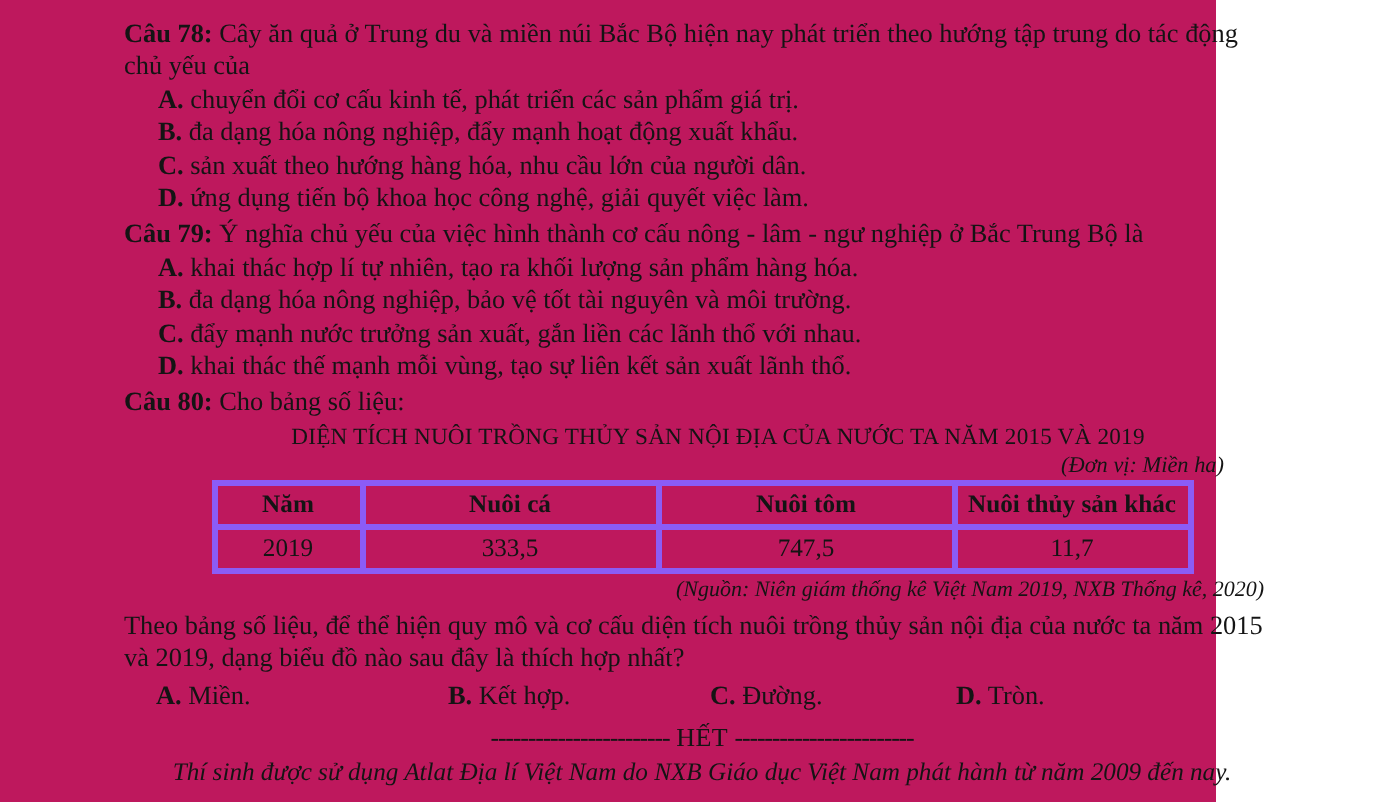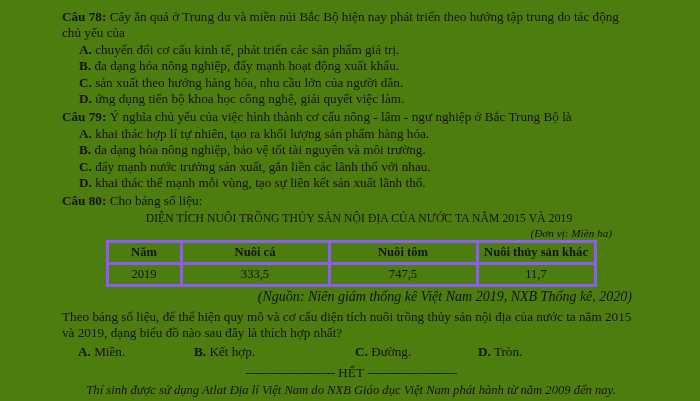--- a/index.html
+++ b/index.html
@@ -9,23 +9,23 @@
   body {
     width: 700px;
     height: 401px;
     background: #ffffff;
     font-family: "Liberation Serif", "DejaVu Serif", serif;
     color: #141414;
     overflow: hidden;
   }
   .page {
     position: relative;
-    width: 700px;
+    width: 608px;
     height: 401px;
-    background: #4d7c0f;
+    background: #be185d;
     padding: 0;
     box-sizing: border-box;
   }
   .content {
     position: absolute;
     left: 62px;
     top: 9px;
     width: 578px;
   }
 
@@ -90,21 +90,21 @@
   }
   table.data th {
     font-weight: bold;
   }
   table.data col.c-year  { width: 74px; }
   table.data col.c-fish  { width: 148px; }
   table.data col.c-shrimp{ width: 148px; }
   table.data col.c-other { width: 118px; }
 
   .source-line {
-    font-size: 14px;
+    font-size: 11px;
     font-style: italic;
     text-align: right;
     margin: 2px 0 4px 0;
     padding-right: 8px;
   }
 
   .prompt {
     font-size: 13.2px;
     line-height: 16.4px;
     text-align: left;
@@ -118,21 +118,21 @@
     line-height: 17px;
     margin-top: 1px;
   }
   .opt-row .cell {
     position: absolute;
     top: 0;
     white-space: nowrap;
   }
   .opt-row .okey { font-weight: bold; }
   .cell.a { left: 16px; }
-  .cell.b { left: 132px; }
+  .cell.b { left: 162px; }
   .cell.c { left: 293px; }
   .cell.d { left: 416px; }
 
   
   .end-line {
     text-align: center;
     font-size: 13px;
     line-height: 16px;
     margin-top: 4px;
     letter-spacing: 0.2px;

